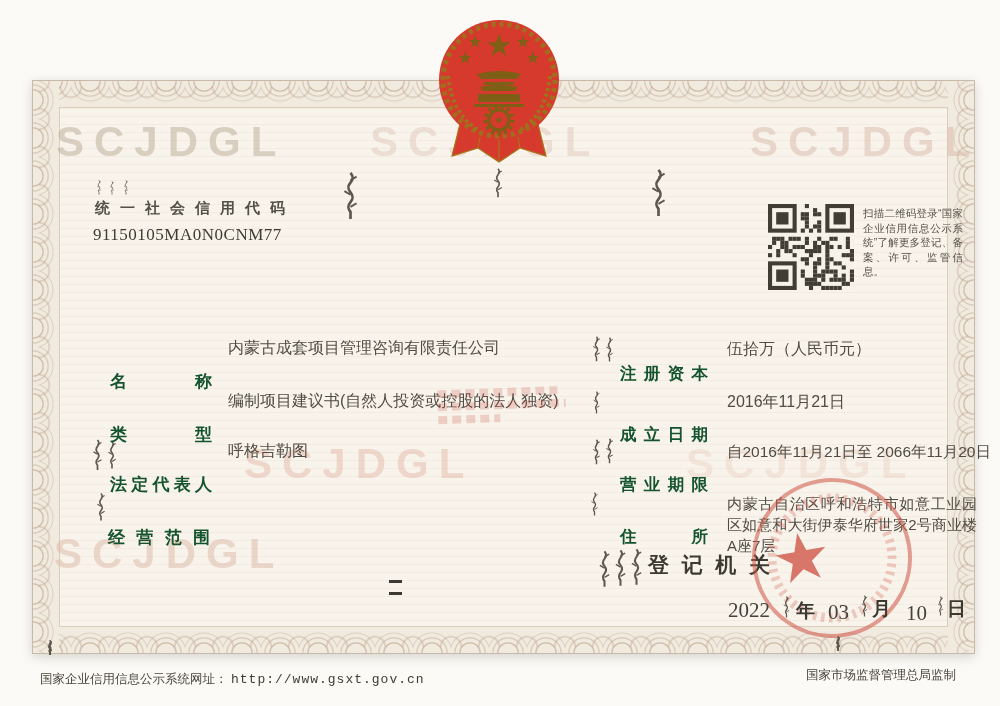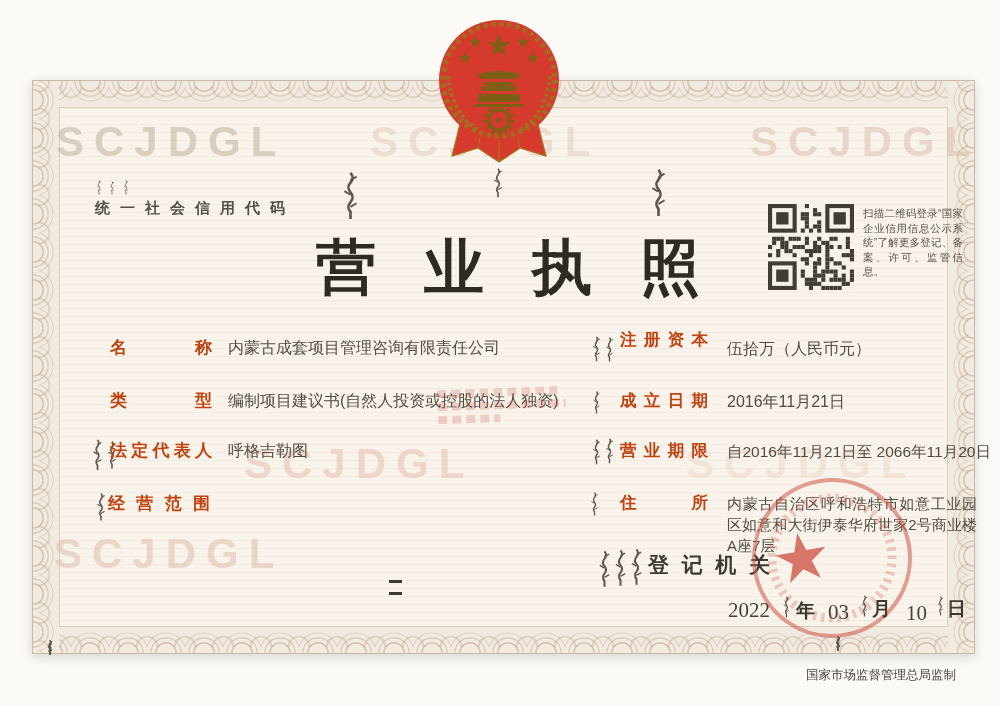--- a/index.html
+++ b/index.html
@@ -35,22 +35,22 @@
 
   
   .abs{position:absolute;}
   #credit-label{left:95px;top:199px;font-size:15px;font-weight:600;letter-spacing:10px;color:#535046;}
   #credit-code{left:93px;top:225px;font-family:"Liberation Serif",serif;font-size:17px;
                letter-spacing:.5px;color:#3e3b33;}
   #doc-title{left:316px;top:228px;font-size:60px;font-weight:700;letter-spacing:48px;
              color:#2d2b24;white-space:nowrap;}
   #qr-caption{left:863px;top:206px;width:100px;font-size:10.5px;line-height:14.6px;
               color:#555149;text-align:justify;}
-  .lbl{position:absolute;font-weight:700;color:#c2410c;font-size:17px;width:102px;
-       text-align:justify;text-align-last:justify;}
+  .lbl{position:absolute;font-weight:700;color:#14532d;font-size:17px;width:102px;
+       text-align:justify;text-align-last:justify;margin-top:34px;}
   .lbl.r{width:88px;font-size:16.5px;}
   .val{position:absolute;color:#504c44;font-size:16px;}
   #val-scope{width:324px;line-height:22.4px;text-align:justify;}
   #val-addr{width:250px;line-height:21px;font-size:15px;text-align:justify;}
   #val-term{white-space:nowrap;font-size:15.5px;}
   #reg-label{left:648px;top:551px;font-size:21px;font-weight:700;color:#3d3a32;width:122px;
              text-align:justify;text-align-last:justify;}
   .dt-num{position:absolute;font-family:"Liberation Serif",serif;font-size:21px;color:#45423c;}
   .dt-unit{position:absolute;font-size:19px;font-weight:600;color:#3b3830;}
 
@@ -185,21 +185,21 @@
       <use href="#mg"></use>
     </svg>
   <svg class="mg" style="left:614px;top:546px" width="13" height="44">
       <use href="#mg"></use>
     </svg>
   <svg class="mg" style="left:630px;top:544px" width="13" height="46">
       <use href="#mg"></use>
     </svg>
 
   <div class="abs" id="credit-label">统一社会信用代码</div>
-  <div class="abs" id="doc-title">营业执照</div>
+  <div class="abs" id="credit-code">91150105MA0N0CNM77</div>
 
   <svg id="qr" viewBox="0 0 84 84">
       <rect x="0" y="0" width="84" height="84" fill="#f6f2ea"></rect>
       <rect x="0" y="0" width="28" height="28" fill="#413d35"></rect>
       <rect x="4" y="4" width="20" height="20" fill="#f6f2ea"></rect>
       <rect x="8" y="8" width="12" height="12" fill="#413d35"></rect>
       <rect x="56" y="0" width="28" height="28" fill="#413d35"></rect>
       <rect x="60" y="4" width="20" height="20" fill="#f6f2ea"></rect>
       <rect x="64" y="8" width="12" height="12" fill="#413d35"></rect>
       <rect x="0" y="56" width="28" height="28" fill="#413d35"></rect>
@@ -409,20 +409,24 @@
       <svg class="mg" width="8" height="15">
         <use href="#mg"></use>
       </svg>
       <svg class="mg" width="8" height="12">
         <use href="#mg"></use>
       </svg>
       <svg class="mg" width="8" height="14">
         <use href="#mg"></use>
       </svg>
   </div>
+  <div class="footer-text" style="left:40px;top:671px">
+    <span>国家企业信用信息公示系统网址：</span>
+    <span id="footer-url">http://www.gsxt.gov.cn</span>
+  </div>
   <div class="mg-row" style="left:834px;top:651px">
     <svg class="mg" width="8" height="13">
         <use href="#mg"></use>
       </svg>
       <svg class="mg" width="8" height="15">
         <use href="#mg"></use>
       </svg>
       <svg class="mg" width="8" height="12">
         <use href="#mg"></use>
       </svg>

